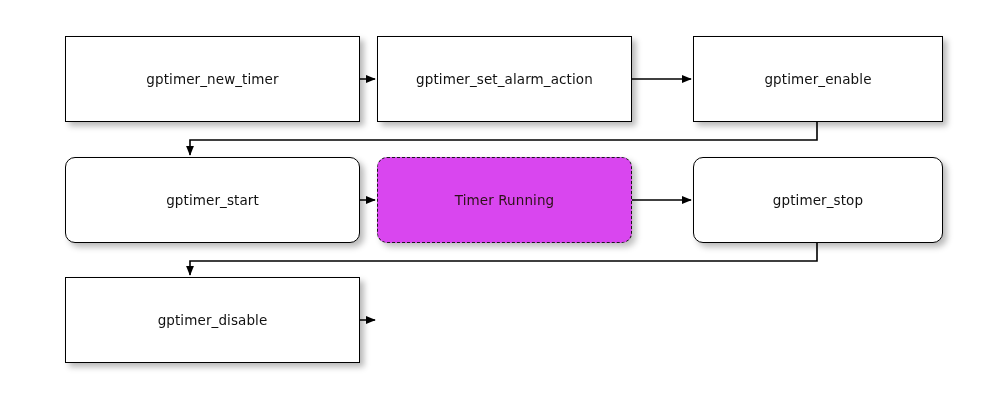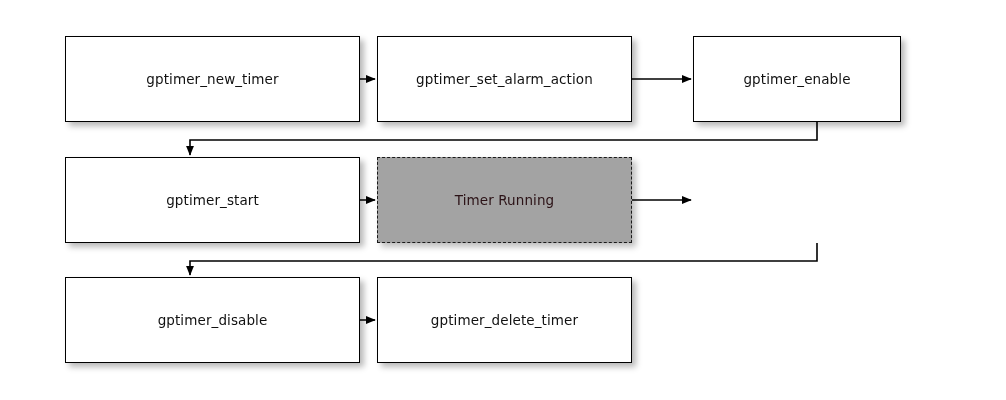--- a/index.html
+++ b/index.html
@@ -34,42 +34,42 @@
     flex-direction: column;
     align-items: center;
     justify-content: center;
     text-align: center;
     background: #ffffff;
     border: 1px solid #000000;
     box-shadow: 4px 4px 6px rgba(0,0,0,0.28);
     z-index: 2;
   }
   .node.state {
-    background: #a3a3a3;
+    background: #d946ef;
     border: 1px dashed #1a1a1a;
     box-shadow: 4px 4px 6px rgba(0,0,0,0.25);
   }
   .node-label {
     font-size: 13.5px;
     line-height: 20px;
     color: #111111;
     letter-spacing: 0.1px;
     white-space: nowrap;
   }
   .node.state .node-label {
     color: #2b1216;
   }
   
   .r1 { top: 36px;  height: 86px; }
-  .r2 { top: 157px; height: 86px; }
+  .r2 { top: 157px; height: 86px; border-radius: 10px; }
   .r3 { top: 277px; height: 86px; text-align: right; }
 
   .c1 { left: 65px;  width: 295px; }
   .c2 { left: 377px; width: 255px; }
-  .c3 { left: 693px; width: 208px; }
+  .c3 { left: 693px; width: 250px; }
 </style>
 </head>
 <body>
 
 <div id="canvas">
 
   <svg id="edges" viewBox="0 0 1006 400" width="1006" height="400">
     <defs>
       <marker id="arrow" markerWidth="10" markerHeight="8" refX="9.2" refY="4" orient="auto" markerUnits="userSpaceOnUse">
         <path d="M0,0 L10,4 L0,8 z" fill="#000000"></path>
@@ -104,22 +104,22 @@
   </div>
 
   <div class="node r2 c1">
     <span class="node-label">gptimer_start</span>
   </div>
 
   <div class="node state r2 c2">
     <span class="node-label">Timer Running</span>
   </div>
 
+  <div class="node r2 c3">
+    <span class="node-label">gptimer_stop</span>
+  </div>
 
   <div class="node r3 c1">
     <span class="node-label">gptimer_disable</span>
   </div>
 
-  <div class="node r3 c2">
-    <span class="node-label">gptimer_delete_timer</span>
-  </div>
 
 </div>
 
 </body></html>

